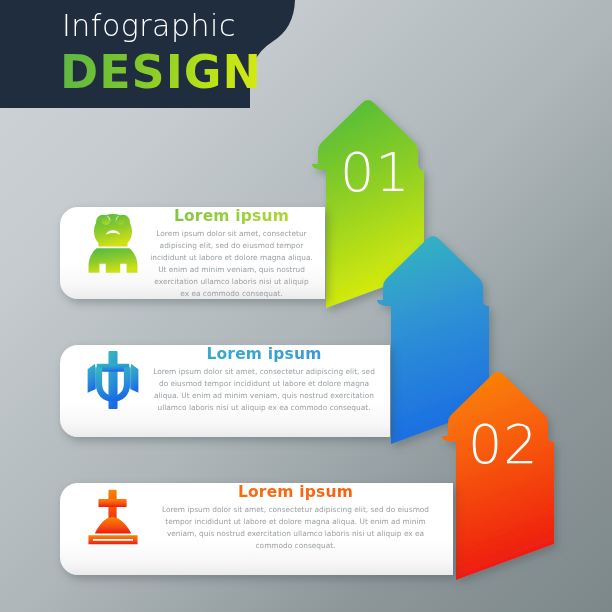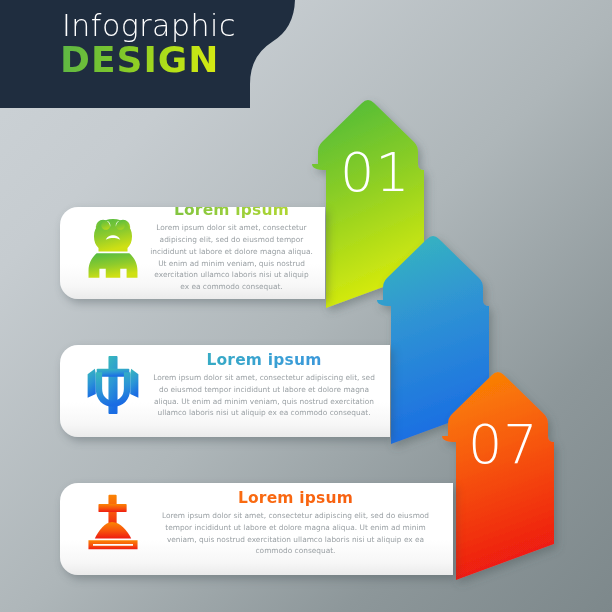--- a/index.html
+++ b/index.html
@@ -44,22 +44,22 @@
     font-size: 30px;
     font-weight: 300;
     letter-spacing: 0.5px;
     color: #ffffff;
     font-family: "DejaVu Sans", sans-serif;
     white-space: nowrap;
   }
   .title-bottom {
     position: absolute;
     left: 60px;
-    top: 39px;
-    font-size: 36px;
+    top: 45px;
+    font-size: 46px;
     font-weight: bold;
     letter-spacing: 1px;
     font-family: "DejaVu Sans", sans-serif;
     white-space: nowrap;
     background: linear-gradient(100deg, #5cb646 0%, #7ec72b 38%, #b4e018 70%, #d9ea12 100%);
     -webkit-background-clip: text;
     background-clip: text;
     color: transparent;
     -webkit-text-fill-color: transparent;
   }
@@ -98,21 +98,21 @@
     z-index: 20;
     overflow: hidden;
   }
   #card-1 { top: 207px; width: 265px; height: 92px; }
   #card-2 { top: 345px; width: 330px; height: 92px; }
   #card-3 { top: 483px; width: 393px; height: 92px; }
 
   .card-inner {
     position: relative;
     display: flex;
-    align-items: center;
+    align-items: flex-start;
     height: 100%;
     padding: 0 0 12px 22px;
     box-sizing: border-box;
   }
   .card-icon {
     flex: 0 0 auto;
     width: 62px;
     height: 70px;
     display: flex;
     align-items: center;
@@ -222,21 +222,21 @@
                L 554 442
                L 554 544
                L 456 580
                L 456 442
                Q 442 442 442 436
                Z" fill="url(#g-arrow3)"></path>
     </g>
   </svg>
 
   <div class="arrow-number" id="num-01">01</div>
-  <div class="arrow-number" id="num-03">07</div>
+  <div class="arrow-number" id="num-03">02</div>
 
   <div class="card" id="card-1">
     <div class="card-inner">
       <div class="card-icon">
         <svg viewBox="0 0 64 72" width="58" height="66" xmlns="http://www.w3.org/2000/svg">
           <defs>
             <linearGradient id="g-icon1" x1="0" y1="0" x2="0.3" y2="1">
               <stop offset="0%" stop-color="#4fba43"></stop>
               <stop offset="55%" stop-color="#8ecb2c"></stop>
               <stop offset="100%" stop-color="#cfe014"></stop>

